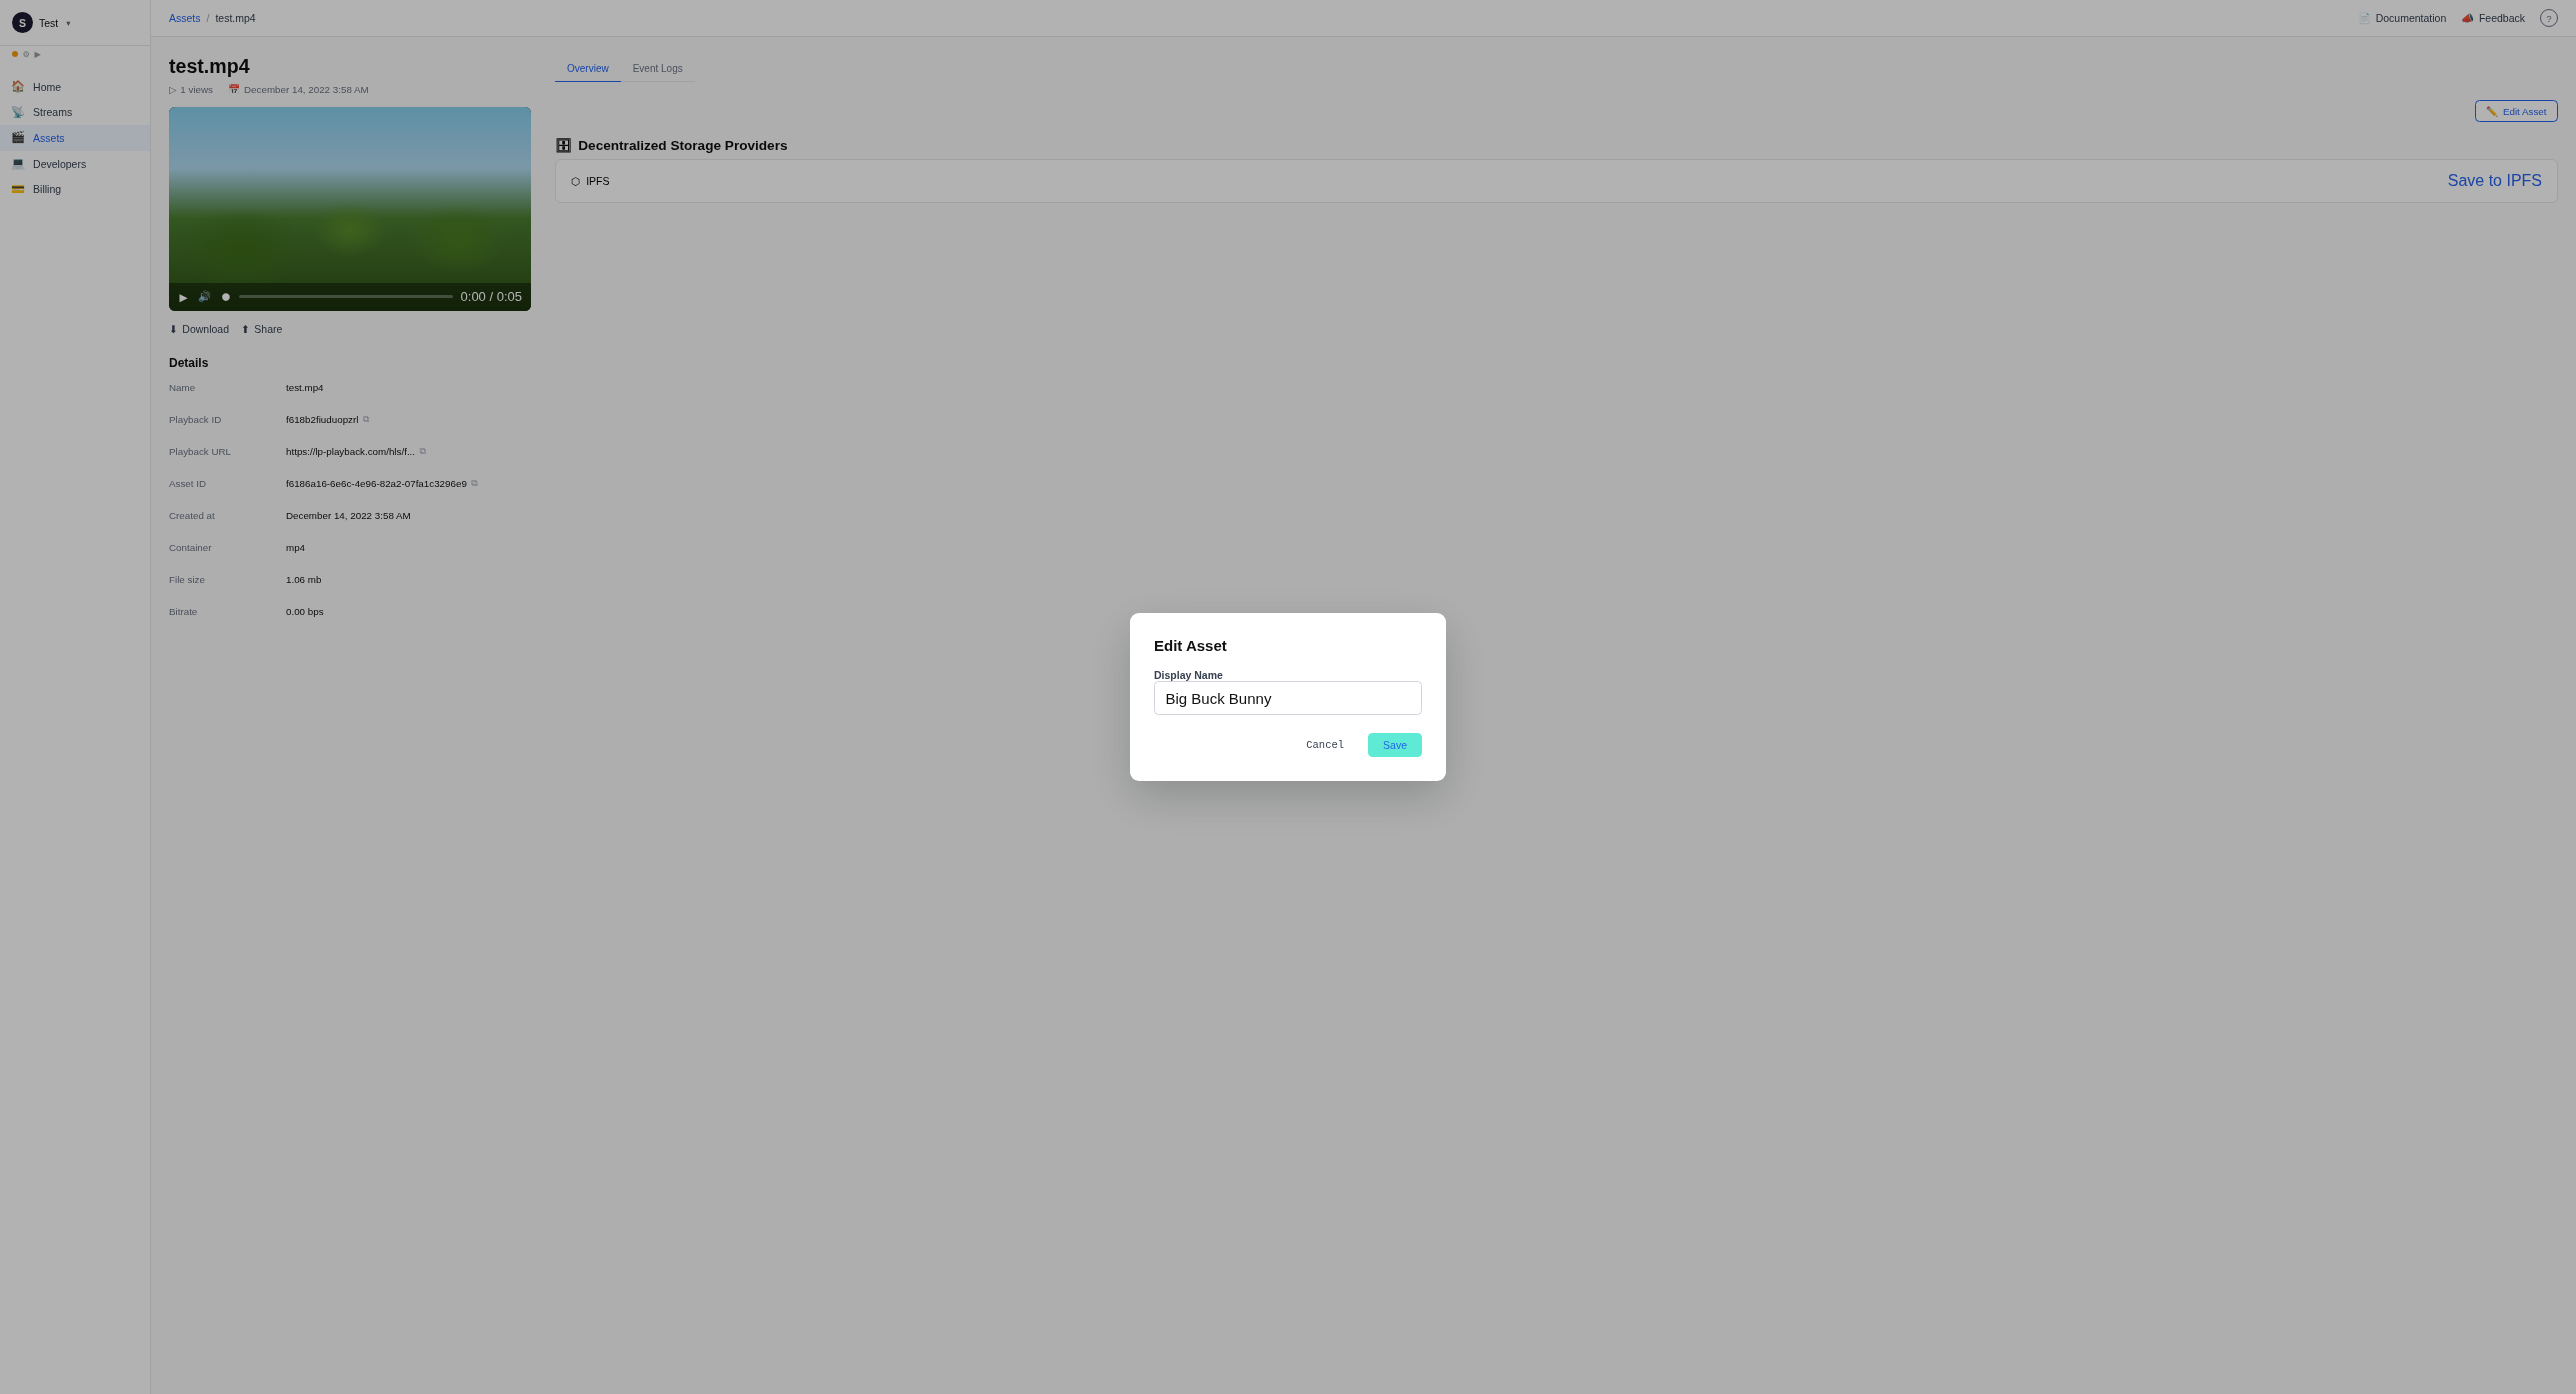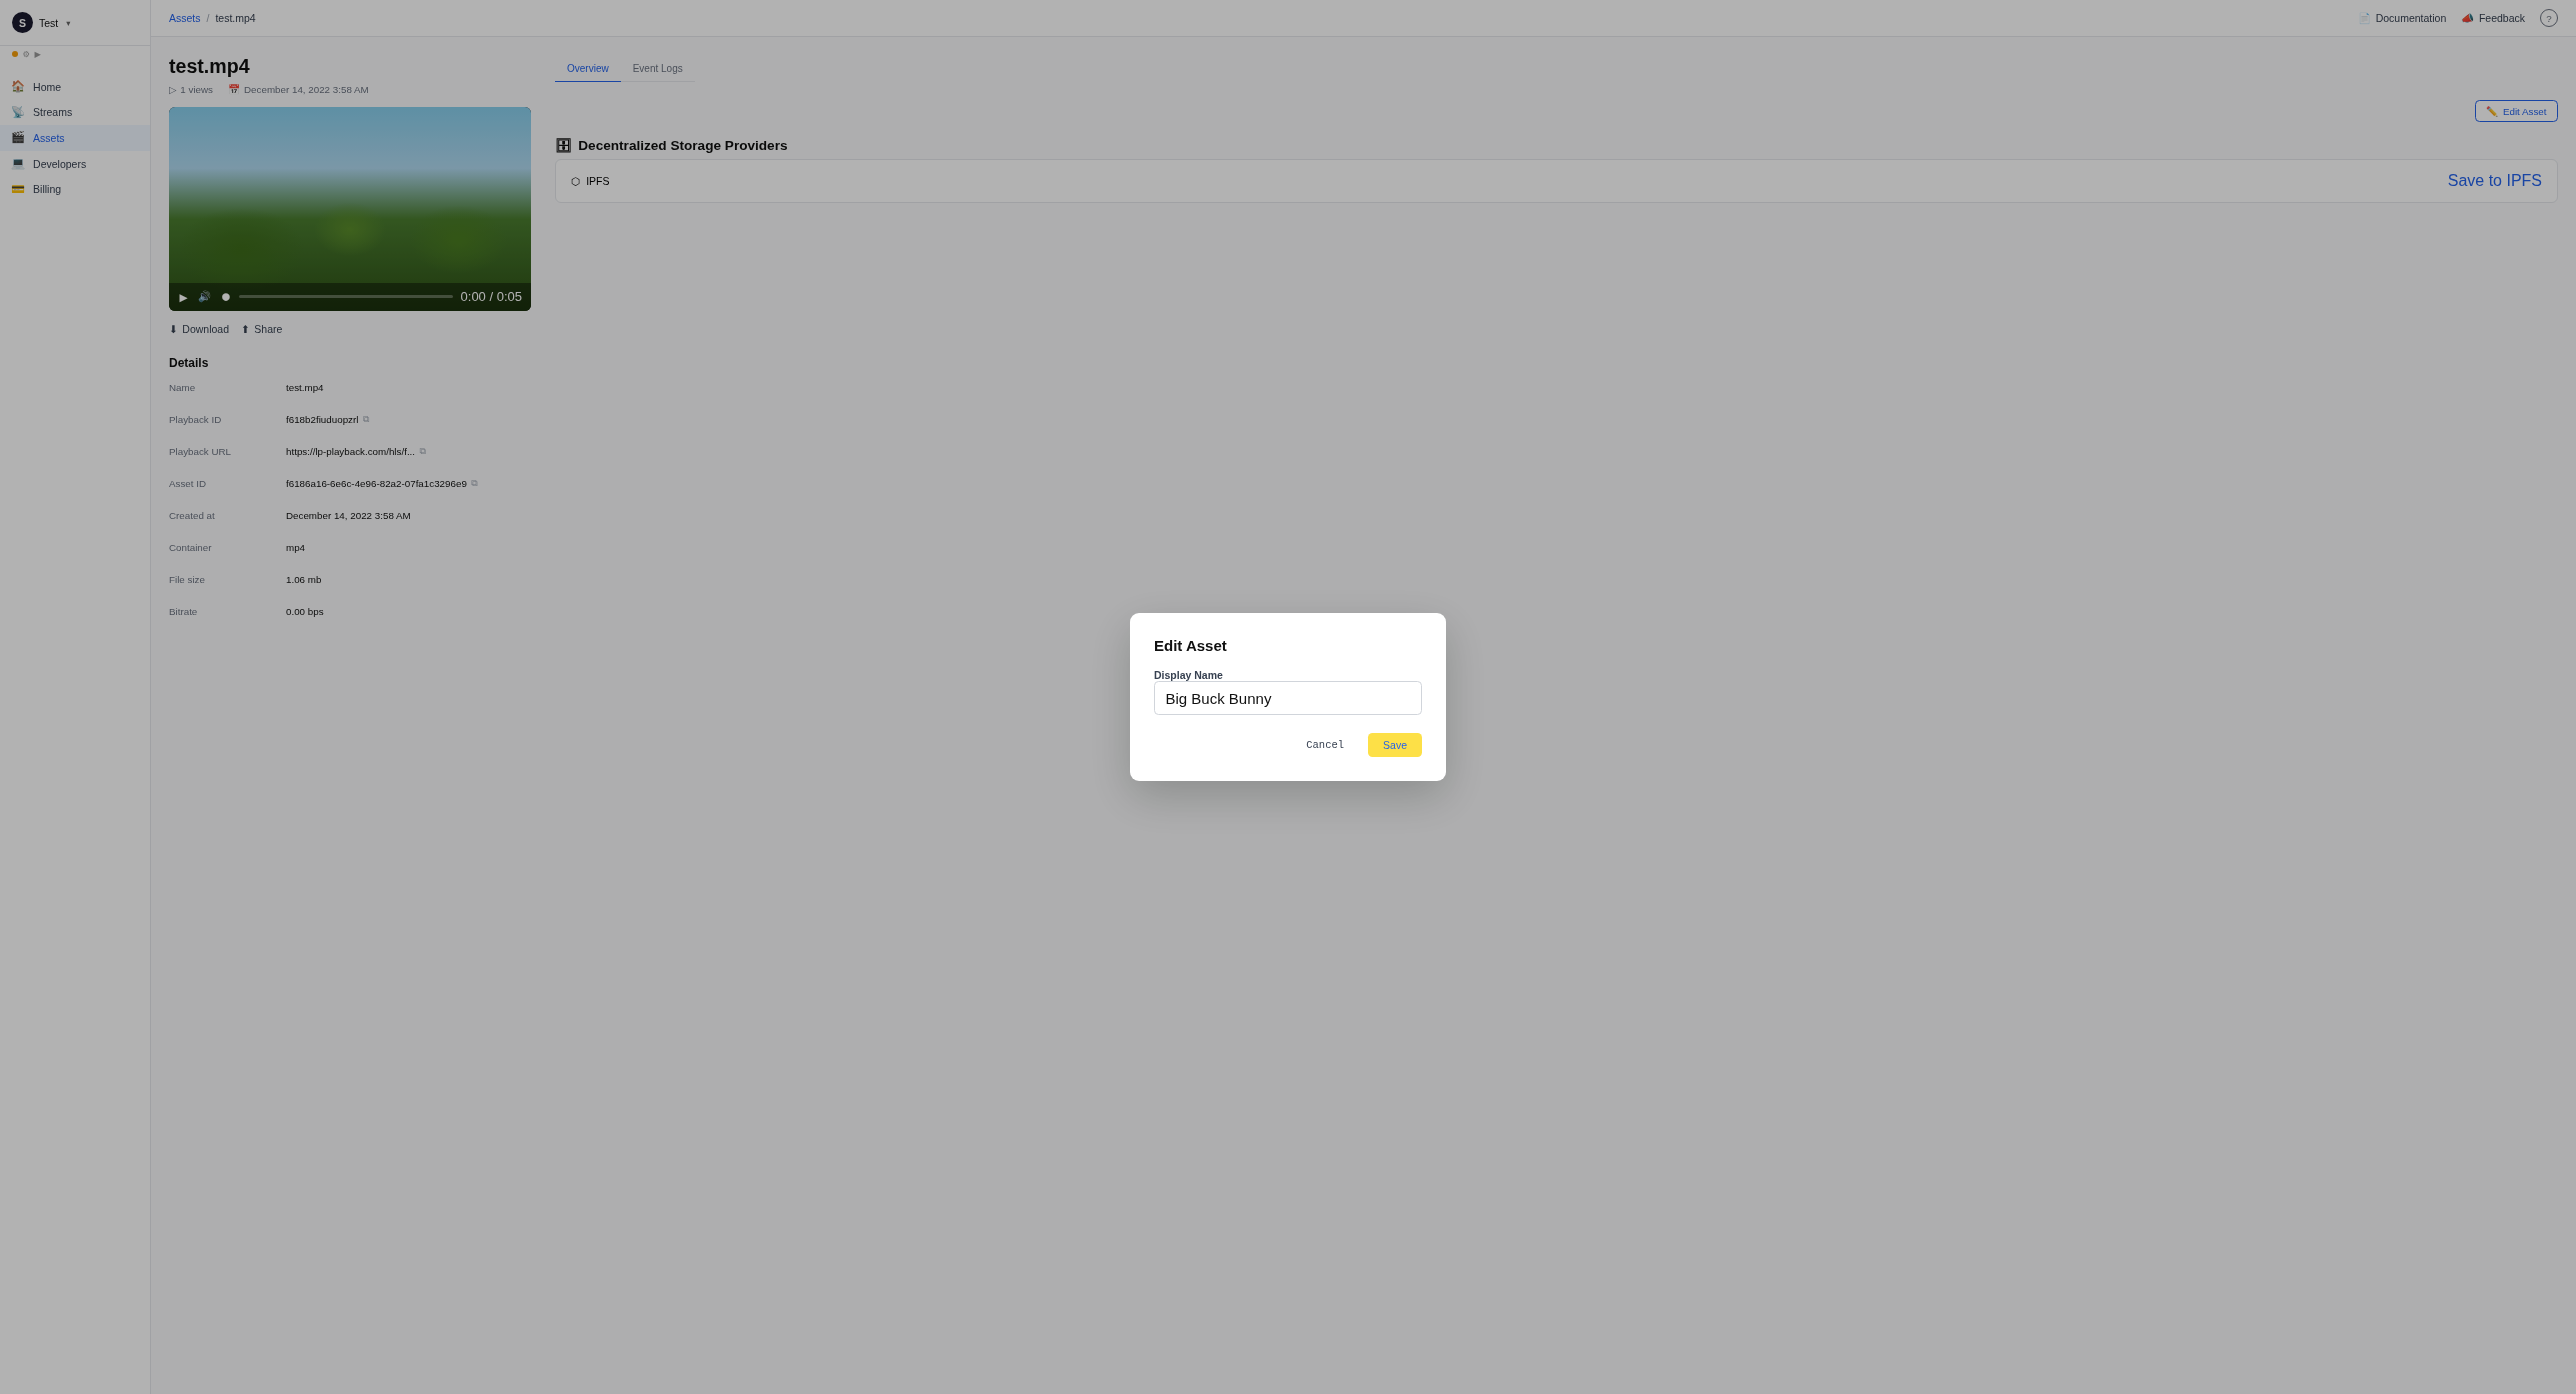--- a/index.html
+++ b/index.html
@@ -322,21 +322,21 @@
       background: none;
       font-size: 10.5px;
       color: #374151;
       cursor: pointer;
       border-radius: 4.5px;
       font-family: Liberation Mono, monospace;
     }
     .btn-save {
       padding: 6px 15px;
       border: none;
-      background: #fde047;
+      background: #5eead4;
       color: #2563eb;
       font-size: 10.5px;
       font-weight: 500;
       cursor: pointer;
       border-radius: 4.5px;
     }
   </style>
 </head>
 <body>
 

